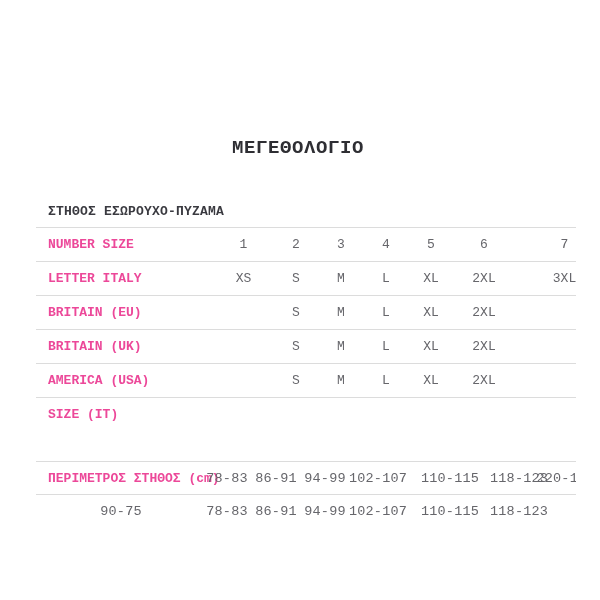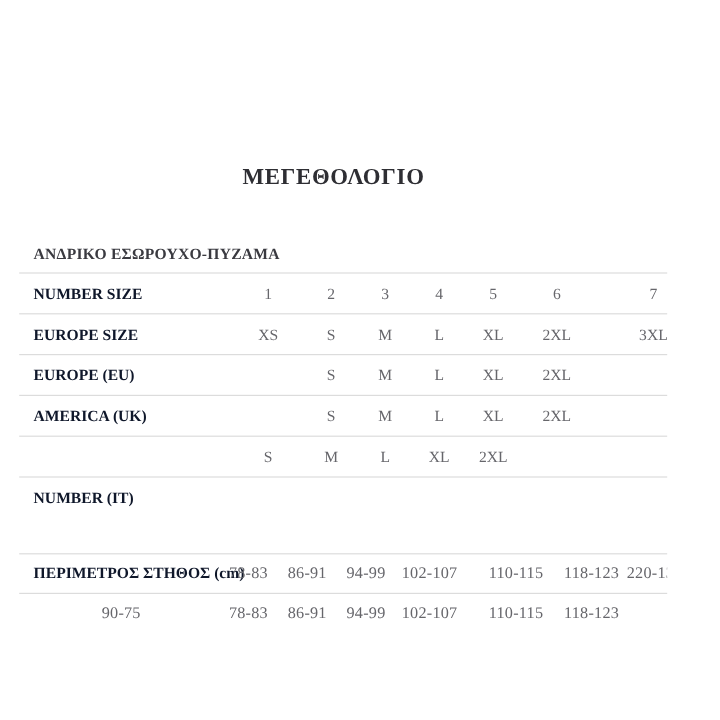--- a/index.html
+++ b/index.html
@@ -1,22 +1,23 @@
 <!DOCTYPE html>
 <html><head>
 <meta charset="utf-8">
 <style>
   * { margin:0; padding:0; box-sizing:border-box; }
   html,body { background:#ffffff; }
   .page {
     position:relative;
     width:556px; height:600px;
     background:#ffffff;
-    font-family:Liberation Serif, serif;
+    font-family:Liberation Mono, monospace;
     overflow:hidden;
+    margin-left:20px;
   }
   .title {
     position:absolute; top:137px; left:0; right:0;
     text-align:center;
     font-size:19px; font-weight:bold;
     letter-spacing:0.6px;
     color:#2e2e33;
   }
   .subtitle {
     position:absolute; top:204px; left:28px;
@@ -32,90 +33,91 @@
   .table.meas  { top:461px; }
   .trow {
     display:grid;
     align-items:center;
     border-top:1px solid #dcdcdc;
   }
   .sizes .trow { height:34px; grid-template-columns:185px 45px 60px 30px 60px 30px 76px 85px; }
   .meas  .trow { height:33px; grid-template-columns:170px 42px 56px 42px 64px 80px 34px 83px; }
   .tlabel {
     font-size:13px; font-weight:bold;
-    color:#0f172a;
+    color:#ec4899;
     padding-left:12px;
     white-space:nowrap;
   }
   .tcell {
     font-size:13px;
     color:#66666b;
     text-align:center;
     white-space:nowrap;
   }
   .meas .tcell { font-size:13.5px; letter-spacing:0.2px; }
 </style>
 </head>
 <body>
 
 <div class="page">
   <h1 class="title">ΜΕΓΕΘΟΛΟΓΙΟ</h1>
-  <div class="subtitle">ΑΝΔΡΙΚΟ ΕΣΩΡΟΥΧΟ-ΠΥΖΑΜΑ</div>
+  <div class="subtitle">ΣΤΗΘΟΣ ΕΣΩΡΟΥΧΟ-ΠΥΖΑΜΑ</div>
   <div class="table sizes" id="size-table">
       <div class="trow">
         <div class="tlabel">NUMBER SIZE</div>
         <div class="tcell">1</div>
         <div class="tcell">2</div>
         <div class="tcell">3</div>
         <div class="tcell">4</div>
         <div class="tcell">5</div>
         <div class="tcell">6</div>
         <div class="tcell">7</div>
       </div>
       <div class="trow">
-        <div class="tlabel">EUROPE SIZE</div>
+        <div class="tlabel">LETTER ITALY</div>
         <div class="tcell">XS</div>
         <div class="tcell">S</div>
         <div class="tcell">M</div>
         <div class="tcell">L</div>
         <div class="tcell">XL</div>
         <div class="tcell">2XL</div>
         <div class="tcell">3XL</div>
       </div>
       <div class="trow">
-        <div class="tlabel">EUROPE (EU)</div>
+        <div class="tlabel">BRITAIN (EU)</div>
         <div class="tcell"></div>
         <div class="tcell">S</div>
         <div class="tcell">M</div>
         <div class="tcell">L</div>
         <div class="tcell">XL</div>
         <div class="tcell">2XL</div>
         <div class="tcell"></div>
       </div>
       <div class="trow">
-        <div class="tlabel">AMERICA (UK)</div>
+        <div class="tlabel">BRITAIN (UK)</div>
         <div class="tcell"></div>
         <div class="tcell">S</div>
         <div class="tcell">M</div>
         <div class="tcell">L</div>
         <div class="tcell">XL</div>
         <div class="tcell">2XL</div>
         <div class="tcell"></div>
       </div>
       <div class="trow">
+        <div class="tlabel">AMERICA (USA)</div>
         <div class="tcell"></div>
         <div class="tcell">S</div>
         <div class="tcell">M</div>
         <div class="tcell">L</div>
         <div class="tcell">XL</div>
         <div class="tcell">2XL</div>
         <div class="tcell"></div>
       </div>
       <div class="trow">
-        <div class="tlabel">NUMBER (IT)</div>
+        <div class="tlabel">SIZE (IT)</div>
         <div class="tcell"></div>
         <div class="tcell"></div>
         <div class="tcell"></div>
         <div class="tcell"></div>
         <div class="tcell"></div>
         <div class="tcell"></div>
         <div class="tcell"></div>
       </div>
     </div>
   <div class="table meas" id="measurements-table">

